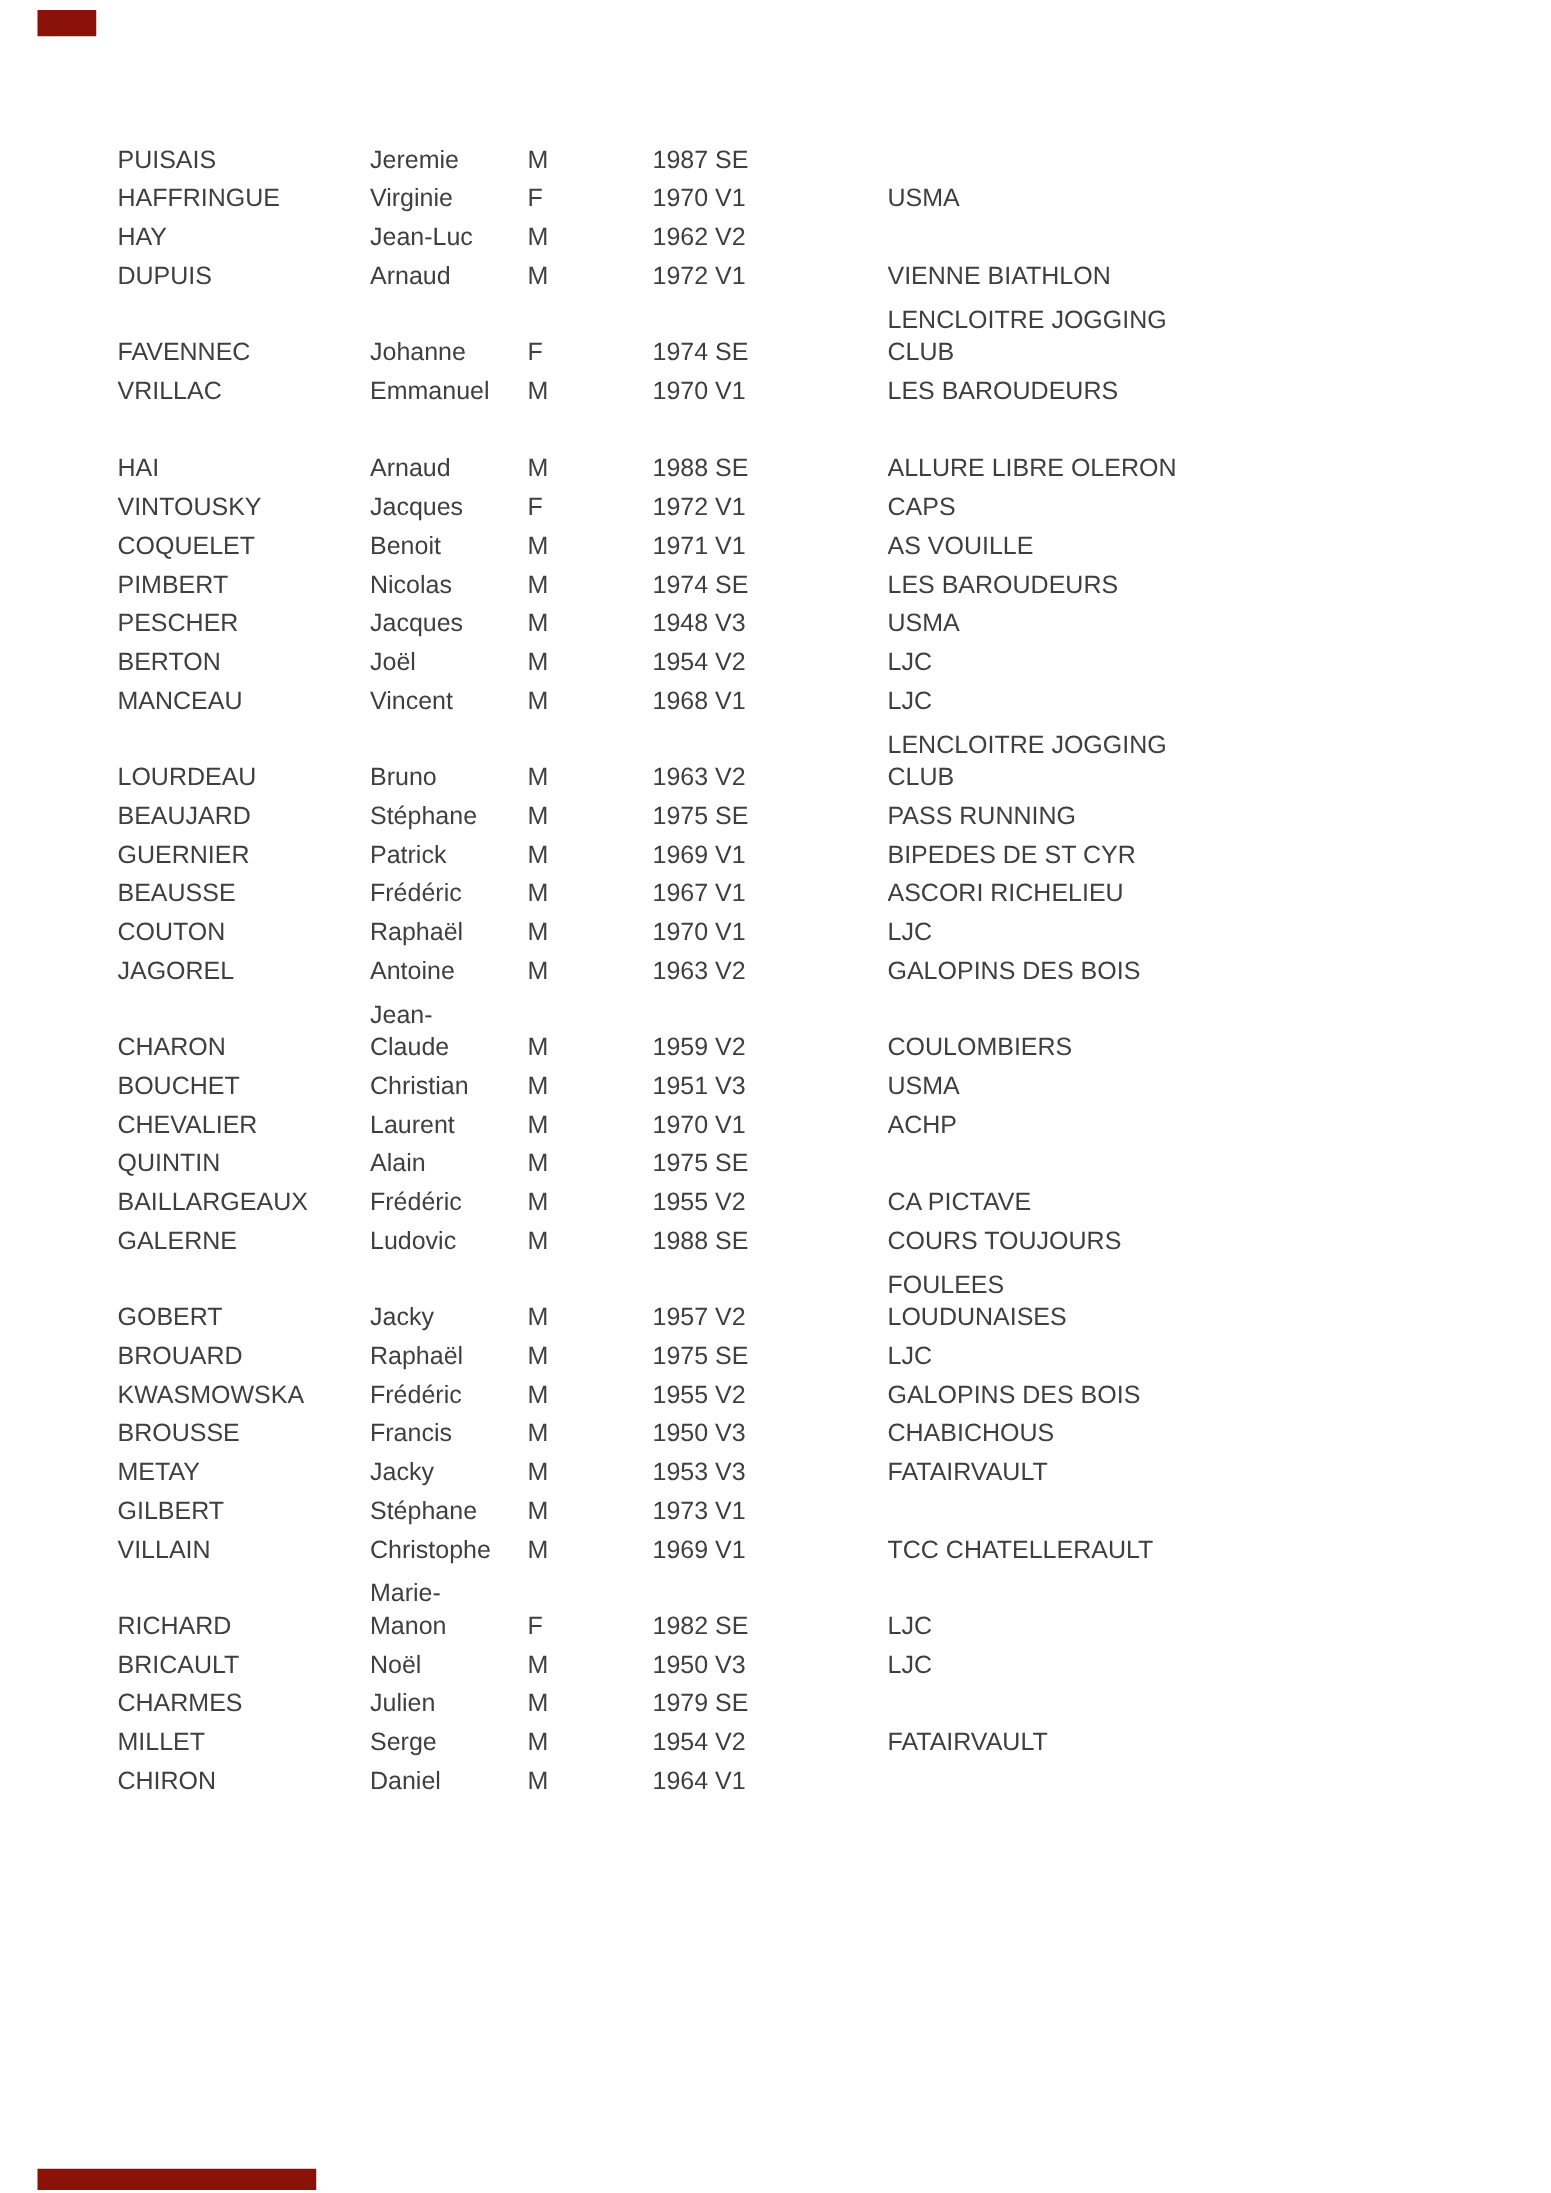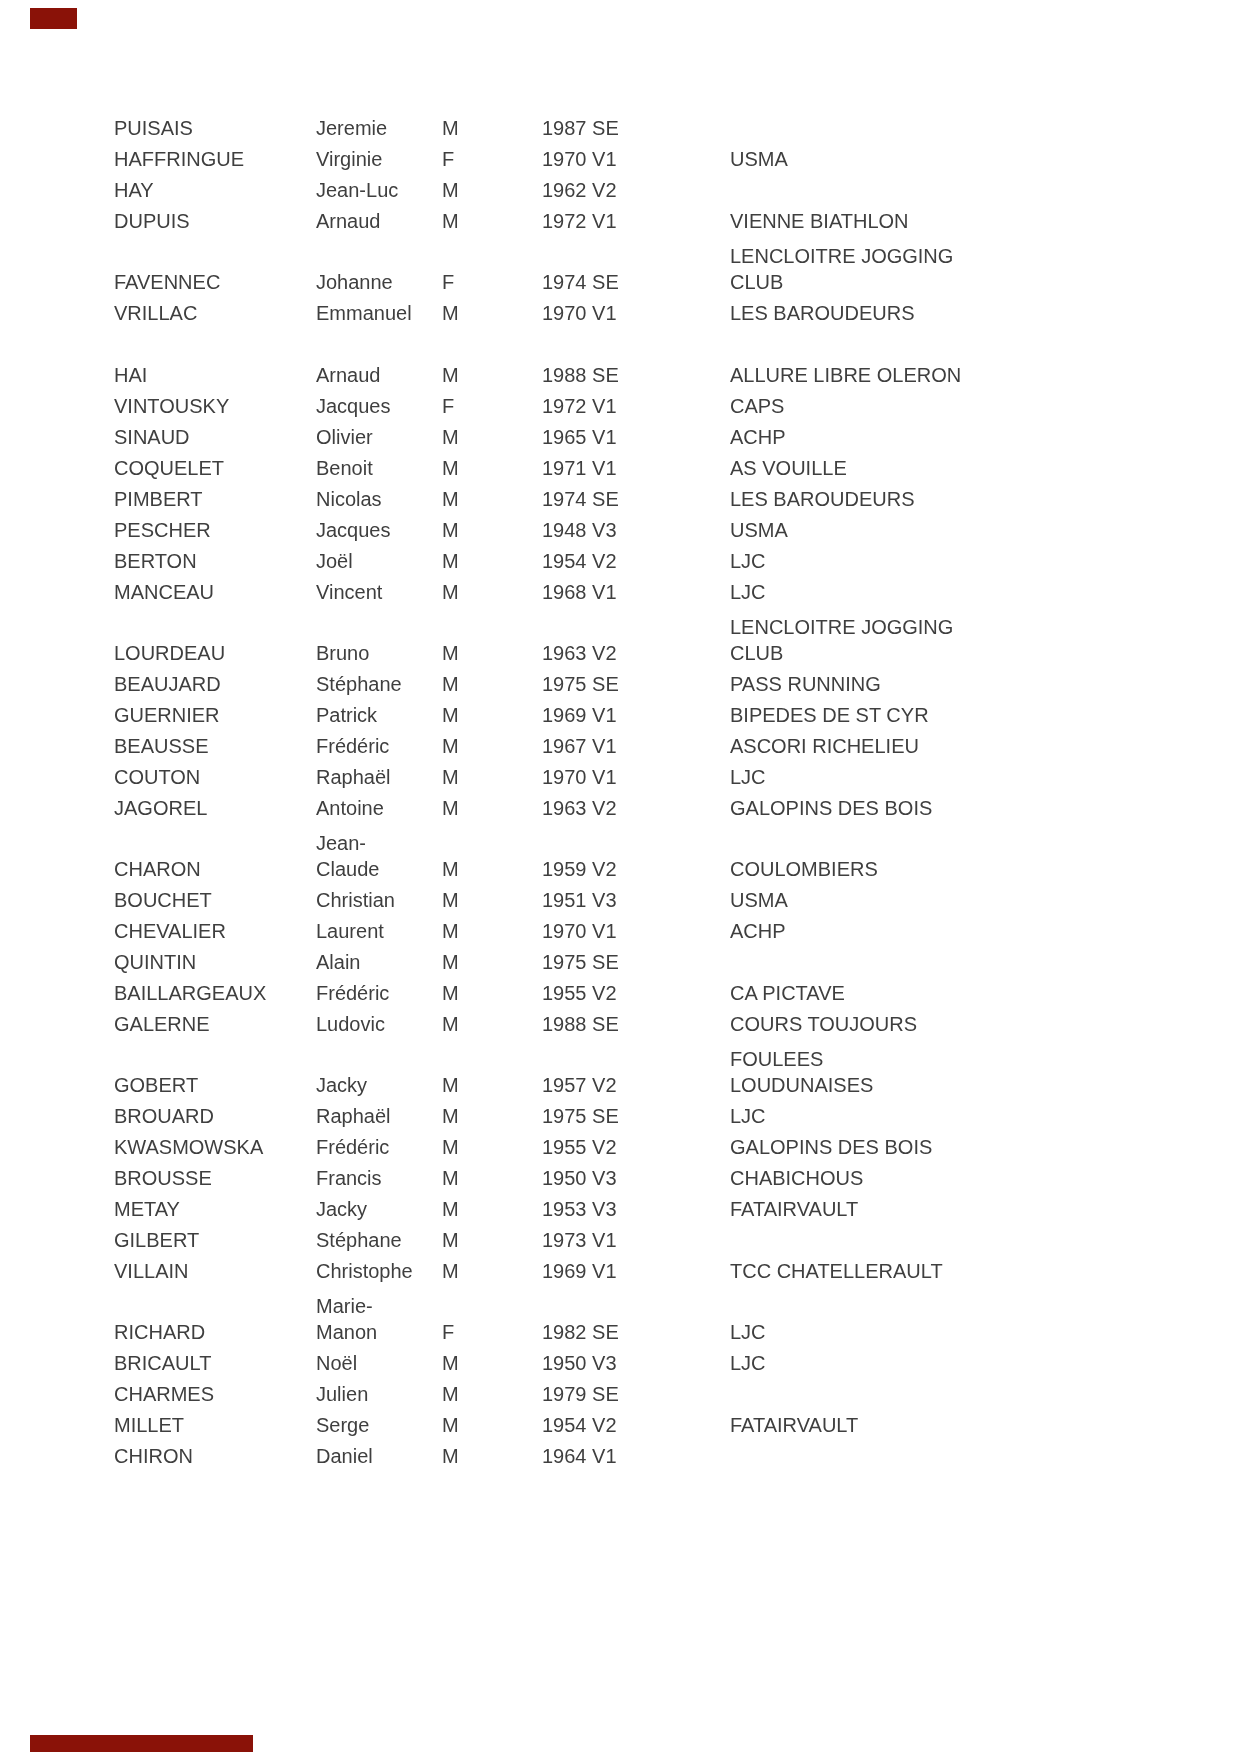--- a/index.html
+++ b/index.html
@@ -10,21 +10,21 @@
     position: relative;
     width: 1241px;
     height: 1754px;
     background: #ffffff;
     font-family: "Liberation Sans", sans-serif;
     font-size: 20px;
     overflow: hidden;
   }
   table.participants {
     position: absolute;
-    left: 114px;
+    left: 94px;
     top: 110px;
     border-collapse: collapse;
     table-layout: fixed;
     width: 1021px;
   }
   col.c-last   { width: 202px; }
   col.c-first  { width: 126px; }
   col.c-gender { width: 100px; }
   col.c-year   { width: 188px; }
   col.c-club   { width: 405px; }
@@ -125,27 +125,20 @@
     <td class="cell">ALLURE LIBRE OLERON</td>
   </tr>
       <tr class="row">
     <td class="cell">VINTOUSKY</td>
     <td class="cell">Jacques</td>
     <td class="cell">F</td>
     <td class="cell">1972 V1</td>
     <td class="cell">CAPS</td>
   </tr>
       <tr class="row">
-    <td class="cell">SINAUD</td>
-    <td class="cell">Olivier</td>
-    <td class="cell">M</td>
-    <td class="cell">1965 V1</td>
-    <td class="cell">ACHP</td>
-  </tr>
-      <tr class="row">
     <td class="cell">COQUELET</td>
     <td class="cell">Benoit</td>
     <td class="cell">M</td>
     <td class="cell">1971 V1</td>
     <td class="cell">AS VOUILLE</td>
   </tr>
       <tr class="row">
     <td class="cell">PIMBERT</td>
     <td class="cell">Nicolas</td>
     <td class="cell">M</td>

